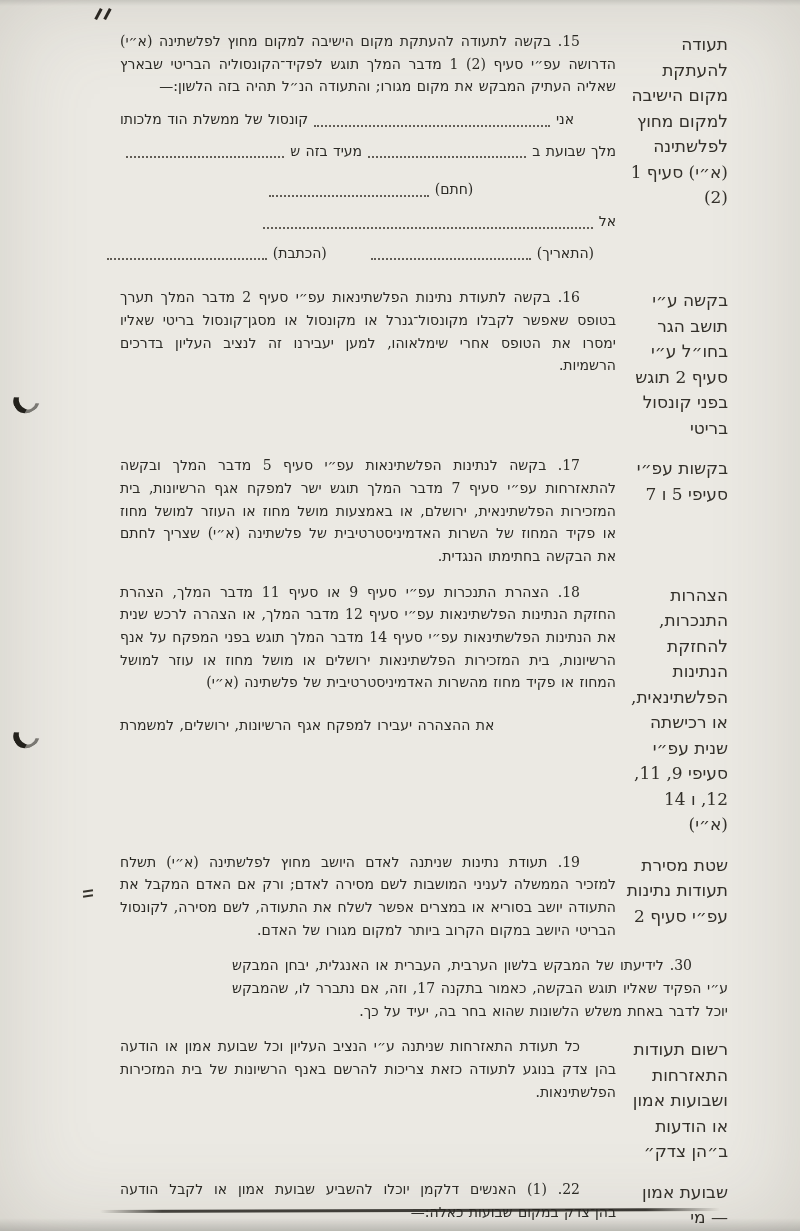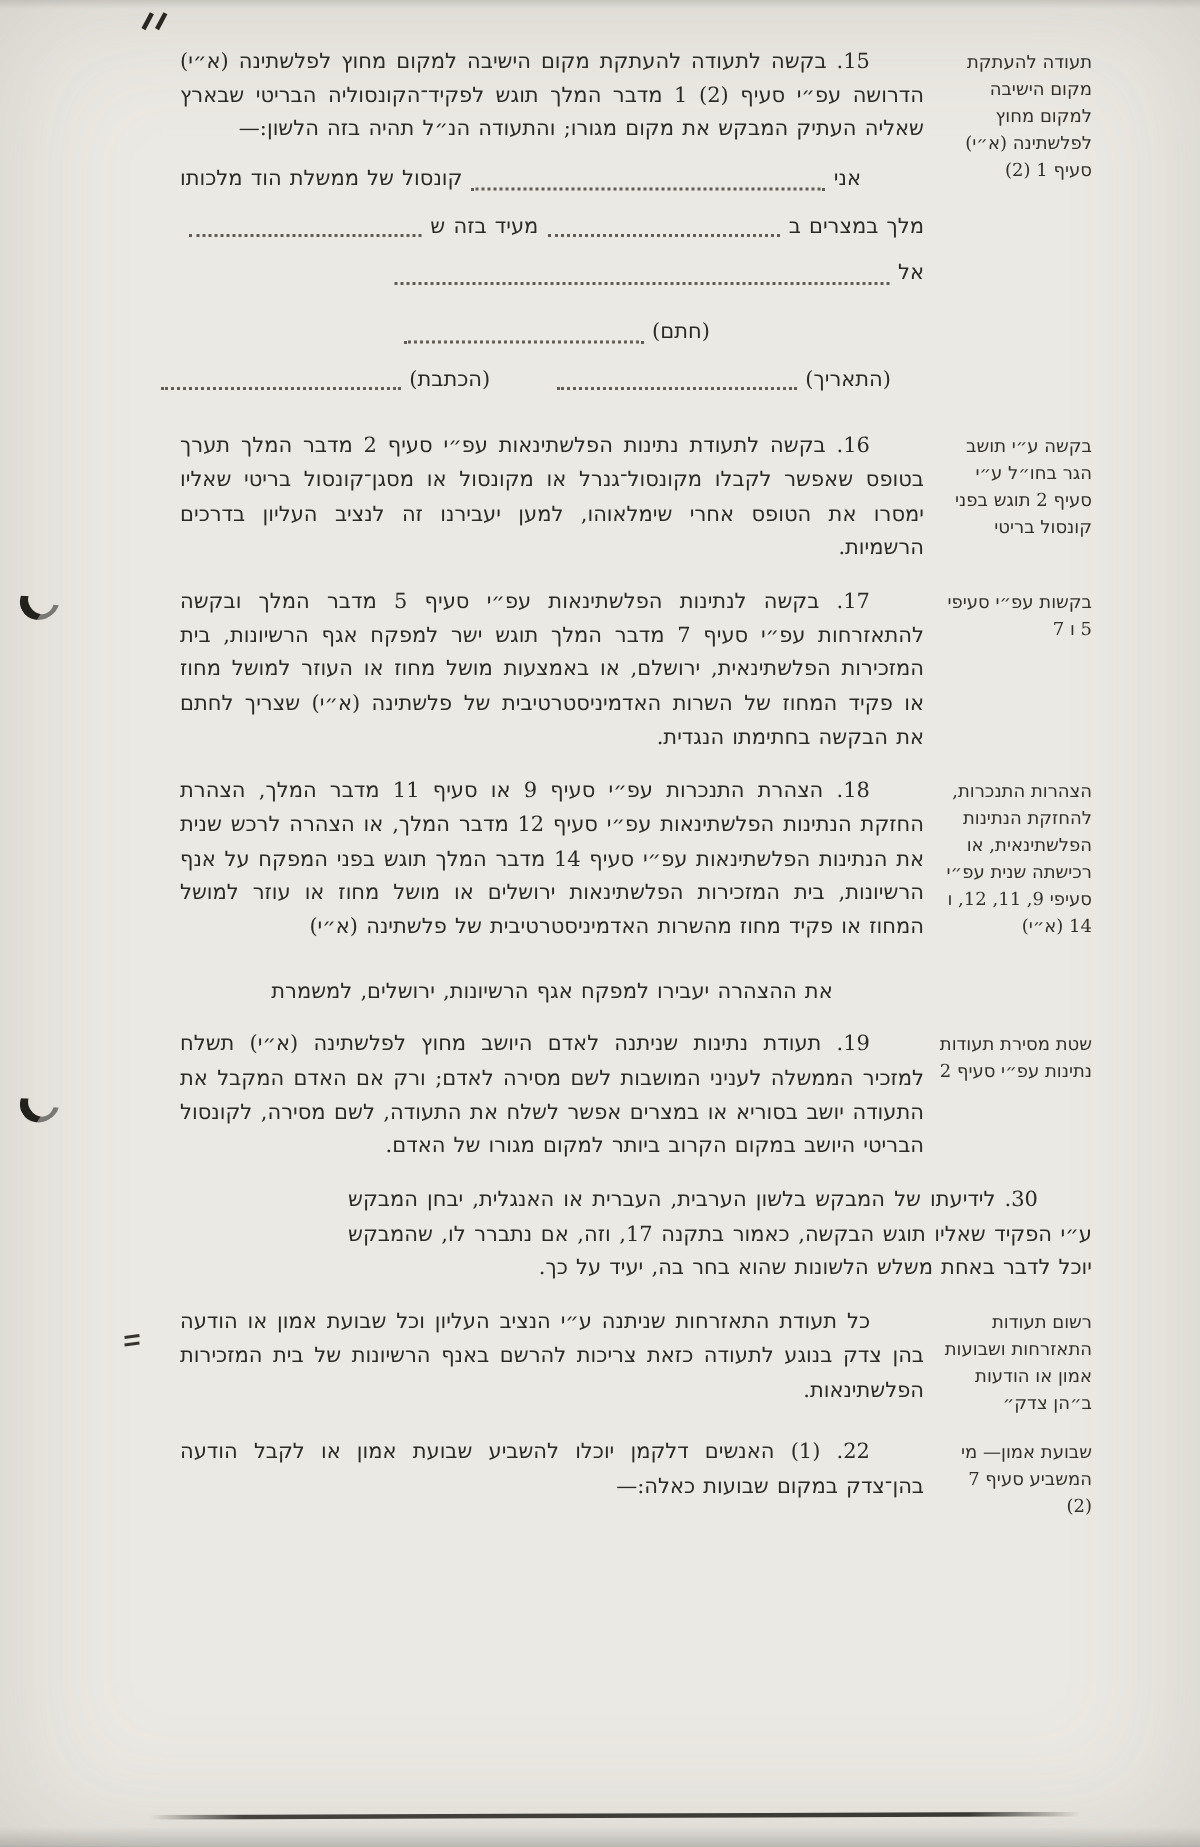--- a/index.html
+++ b/index.html
@@ -14,30 +14,30 @@
     direction:rtl;
     overflow:hidden;
     box-shadow: inset 0 0 90px rgba(110,104,92,.20);
   }
   .content {
     position:absolute; top:30px; right:72px; width:612px;
   }
   .section { display:flex; margin-bottom:13px; }
   .note {
     flex:none; width:112px; padding-left:10px; padding-top:2px;
-    font-size:12px; line-height:1.5; text-align:right; color:#33302a;
+    font-size:17px; line-height:1.5; text-align:right; color:#33302a;
   }
   .body {
     flex:none; width:496px;
     font-size:14px; line-height:1.62;
     word-spacing:1px;
   }
   .para { text-align:justify; text-indent:36px; margin-bottom:7px; }
   .para:last-child { margin-bottom:0; }
-  .center-line { text-align:center; text-indent:0; margin-top:20px; }
+  .center-line { text-align:left; text-indent:0; margin-top:20px; }
 
   
   .form-block { margin:10px 0 6px; }
   .form-line { display:flex; align-items:flex-end; margin-bottom:9px; }
   .form-line span[data-bind] { white-space:nowrap; }
   .dots {
     flex:1; height:13px; margin:0 6px 4px;
     border-bottom:2px dotted rgba(62,58,50,.8);
   }
   .dots-short { flex:0 0 330px; }
@@ -105,32 +105,32 @@
       <div class="note" data-bind="sections.0.note">תעודה להעתקת מקום הישיבה למקום מחוץ לפלשתינה (א״י) סעיף 1 (2)</div>
       <div class="body">
         <p class="para" data-bind="sections.0.paragraphs.0">15. בקשה לתעודה להעתקת מקום הישיבה למקום מחוץ לפלשתינה (א״י) הדרושה עפ״י סעיף (2) 1 מדבר המלך תוגש לפקיד־הקונסוליה הבריטי שבארץ שאליה העתיק המבקש את מקום מגורו; והתעודה הנ״ל תהיה בזה הלשון:—</p>
         <div class="form-block">
           <div class="form-line indent-first">
             <span data-bind="sections.0.form.line1_start">אני</span>
             <span class="dots"></span>
             <span data-bind="sections.0.form.line1_end">קונסול של ממשלת הוד מלכותו</span>
           </div>
           <div class="form-line">
-            <span data-bind="sections.0.form.line2_a">מלך במצרים ב</span>
+            <span data-bind="sections.0.form.line2_a">מלך שבועת ב</span>
             <span class="dots"></span>
             <span data-bind="sections.0.form.line2_b">מעיד בזה ש</span>
             <span class="dots"></span>
           </div>
+          <div class="form-line sig-line">
+            <span data-bind="sections.0.form.signature_label">(חתם)</span>
+            <span class="dots dots-fixed"></span>
+          </div>
           <div class="form-line">
             <span data-bind="sections.0.form.line4">אל</span>
             <span class="dots dots-short"></span>
-          </div>
-          <div class="form-line sig-line">
-            <span data-bind="sections.0.form.signature_label">(חתם)</span>
-            <span class="dots dots-fixed"></span>
           </div>
           <div class="form-line date-line">
             <span data-bind="sections.0.form.date_label">(התאריך)</span>
             <span class="dots dots-fixed"></span>
             <span class="gap"></span>
             <span data-bind="sections.0.form.address_label">(הכתבת)</span>
             <span class="dots dots-fixed"></span>
             <span class="tail"></span>
           </div>
         </div>

